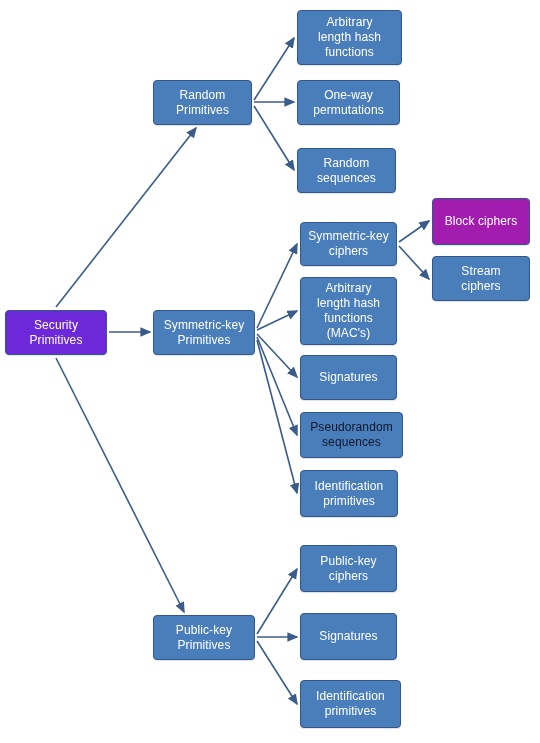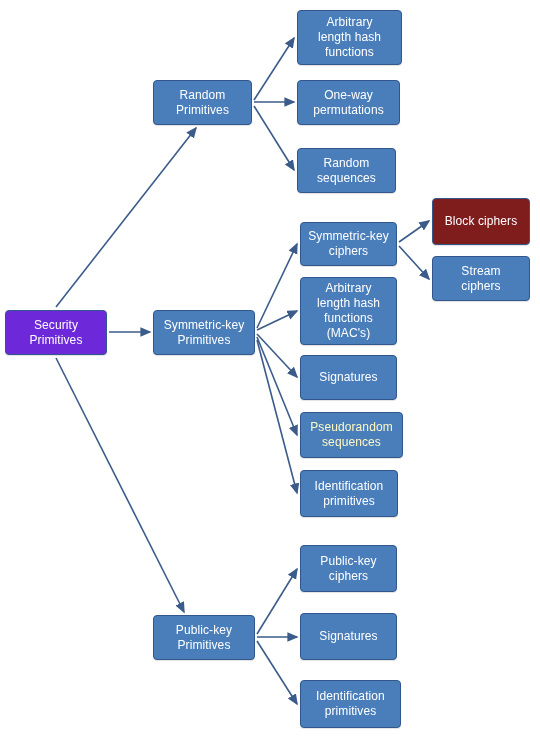--- a/index.html
+++ b/index.html
@@ -111,29 +111,29 @@
       </div>
       <div class="node" style="left: 300px; top: 277px; width: 97px; height: 68px; background: rgb(74, 126, 187); border-color: rgb(49, 87, 140); color: rgb(255, 255, 255);">
         <span>Arbitrary
 length hash
 functions
 (MAC's)</span>
       </div>
       <div class="node" style="left: 300px; top: 355px; width: 97px; height: 45px; background: rgb(74, 126, 187); border-color: rgb(49, 87, 140); color: rgb(255, 255, 255);">
         <span>Signatures</span>
       </div>
-      <div class="node" style="left: 300px; top: 412px; width: 103px; height: 46px; background: rgb(74, 126, 187); border-color: rgb(49, 87, 140); color: #fef9c3;">
+      <div class="node" style="left: 300px; top: 412px; width: 103px; height: 46px; background: rgb(74, 126, 187); border-color: rgb(49, 87, 140); color: #0f172a;">
         <span>Pseudorandom
 sequences</span>
       </div>
       <div class="node" style="left: 300px; top: 470px; width: 98px; height: 47px; background: rgb(74, 126, 187); border-color: rgb(49, 87, 140); color: rgb(255, 255, 255);">
         <span>Identification
 primitives</span>
       </div>
-      <div class="node" style="left: 432px; top: 198px; width: 98px; height: 47px; background: #7f1d1d; border-color: rgb(49, 87, 140); color: rgb(255, 255, 255);">
+      <div class="node" style="left: 432px; top: 198px; width: 98px; height: 47px; background: #a21caf; border-color: rgb(49, 87, 140); color: rgb(255, 255, 255);">
         <span>Block  ciphers</span>
       </div>
       <div class="node" style="left: 432px; top: 256px; width: 98px; height: 45px; background: rgb(74, 126, 187); border-color: rgb(49, 87, 140); color: rgb(255, 255, 255);">
         <span>Stream
 ciphers</span>
       </div>
       <div class="node" style="left: 300px; top: 545px; width: 97px; height: 47px; background: rgb(74, 126, 187); border-color: rgb(49, 87, 140); color: rgb(255, 255, 255);">
         <span>Public-key
 ciphers</span>
       </div>

